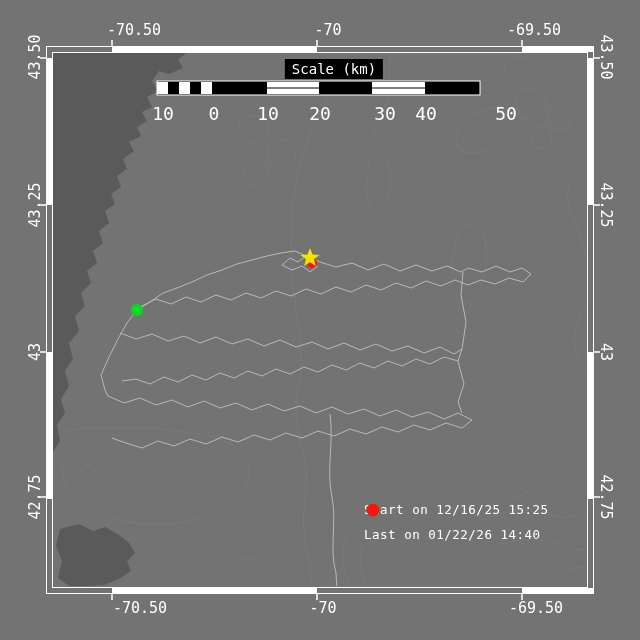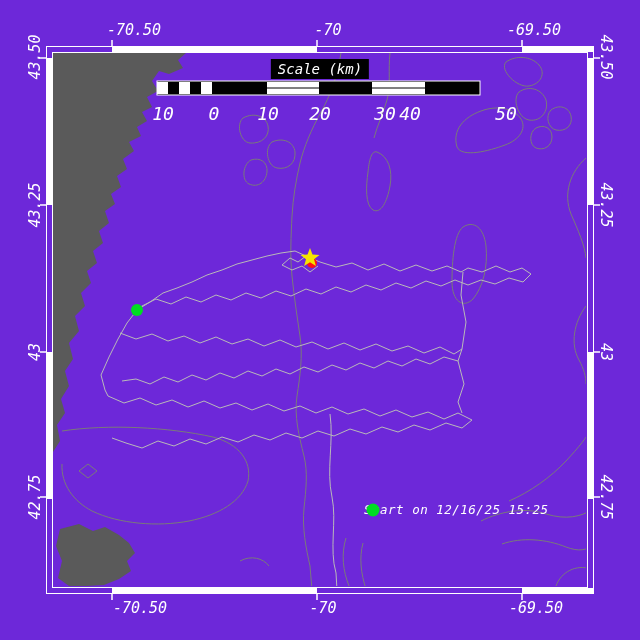--- a/index.html
+++ b/index.html
@@ -1,23 +1,23 @@
 <!DOCTYPE html>
 <html><head>
 <meta charset="utf-8">
 <style>
   html,body{margin:0;padding:0;background:#000;}
-  .stage{position:relative;width:640px;height:640px;background:#6d28d9;overflow:hidden;
-         font-family:"DejaVu Sans Mono",monospace;color:#fff;font-style:italic;}
+  .stage{position:relative;width:640px;height:640px;background:#737373;overflow:hidden;
+         font-family:"DejaVu Sans Mono",monospace;color:#fff;}
   .stage svg{position:absolute;left:0;top:0;}
   .lbl{position:absolute;font-size:15px;line-height:15px;white-space:nowrap;color:#fff;}
   .lbl.h{transform:translate(-50%,-50%);}
   .lbl.rl{transform:translate(-50%,-50%) rotate(-90deg);}
   .lbl.rr{transform:translate(-50%,-50%) rotate(90deg);}
-  .sb-title{position:absolute;left:320px;top:69px;transform:translate(-50%,-50%);
+  .sb-title{position:absolute;left:334px;top:69px;transform:translate(-50%,-50%);
             font-size:14px;background:#000;padding:2px 7px;white-space:nowrap;}
   .sb-tick{position:absolute;top:103px;transform:translateX(-50%);font-size:18px;}
   .legend{position:absolute;left:364px;top:501px;}
   .legend-row{display:flex;align-items:center;height:16px;margin-bottom:9px;}
   .legend-row .mk{width:18px;height:18px;flex:0 0 18px;margin-right:11px;}
   .legend-row .txt{font-size:12.5px;letter-spacing:0.5px;white-space:nowrap;}
   .contour{fill:none;stroke:#7a7a7a;stroke-width:1;}
   .track{fill:none;stroke:#b9b9b9;stroke-width:1;}
   .landfill{fill:#5a5a5a;stroke:none;}
   .frameline{fill:none;stroke:#fff;stroke-width:1;}
@@ -149,25 +149,31 @@
   <div class="lbl rr" style="left:605px;top:205px;">43.25</div>
   <div class="lbl rr" style="left:605px;top:352px;">43</div>
   <div class="lbl rr" style="left:605px;top:497px;">42.75</div>
 
   <div class="sb-title">Scale (km)</div>
   <div class="sb-tick" style="left:163px;">10</div>
   <div class="sb-tick" style="left:214px;">0</div>
   <div class="sb-tick" style="left:268px;">10</div>
   <div class="sb-tick" style="left:320px;">20</div>
   <div class="sb-tick" style="left:373px;margin-left:12px;">30</div>
-  <div class="sb-tick" style="left:410px;">40</div>
+  <div class="sb-tick" style="left:426px;">40</div>
   <div class="sb-tick" style="left:478px;margin-left:28px;">50</div>
 
   <div class="legend">
     <div class="legend-row">
       <svg class="mk" viewBox="0 0 18 18">
         <circle cx="9" cy="9" r="6.5" fill="#00dd22"></circle>
       </svg>
       <span class="txt">Start on 12/16/25 15:25</span>
     </div>
+    <div class="legend-row">
+      <svg class="mk" viewBox="0 0 18 18">
+        <circle cx="9" cy="9" r="6.5" fill="#ff1212"></circle>
+      </svg>
+      <span class="txt">Last on 01/22/26 14:40</span>
+    </div>
   </div>
 
 </div>
 
 </body></html>

